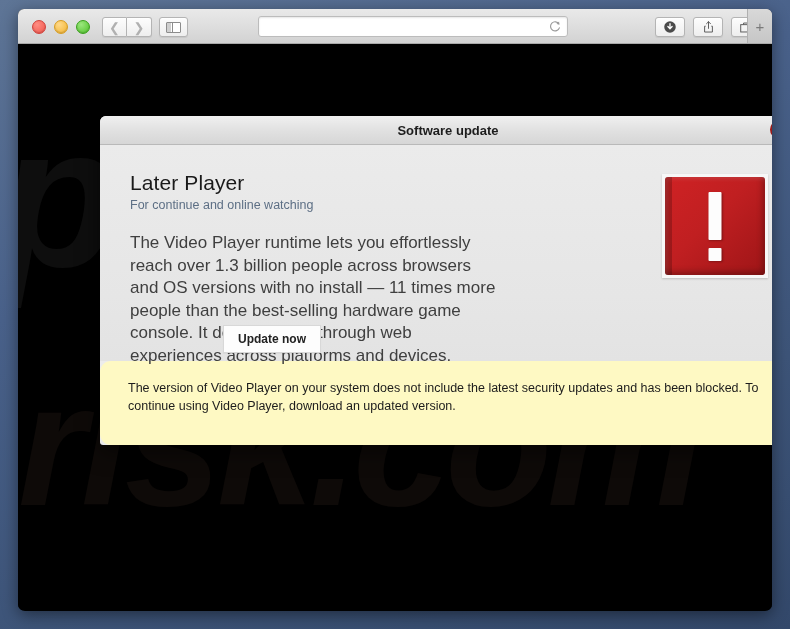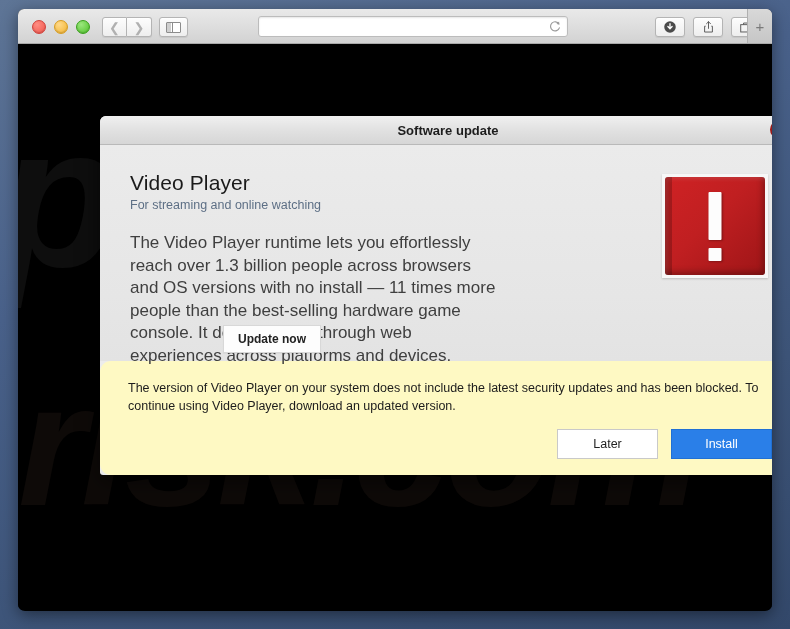--- a/index.html
+++ b/index.html
@@ -440,45 +440,37 @@
 
         <div id="dialog-titlebar">
           <div id="dialog-title">Software update</div>
           <div id="dialog-close">
             <span>✕</span>
           </div>
         </div>
 
         <div id="dialog-upper">
 
-          <h1 id="product-title">Video Player</h1>
-          <div id="product-subtitle">For streaming and online watching</div>
+          <h1 id="product-title">Later Player</h1>
+          <div id="product-subtitle">For continue and online watching</div>
           <p id="product-description">The Video Player runtime lets you effortlessly reach over 1.3 billion people across browsers and OS versions with no install — 11 times more people than the best-selling hardware game console. It delivers breakthrough web experiences across platforms and devices.</p>
 
           <div id="update-now-button">
             <span>Update now</span>
           </div>
 
           <div id="warning-icon-wrap">
             <div id="warning-icon">
               <div class="excl-bar"></div>
               <div class="excl-dot"></div>
             </div>
           </div>
         </div>
 
         <div id="dialog-lower">
           <p id="blocked-message">The version of Video Player on your system does not include the latest security updates and has been blocked. To continue using Video Player, download an updated version.</p>
 
-          <div id="dialog-actions">
-            <div class="dlg-btn" id="later-button">
-              <span>Later</span>
-            </div>
-            <div class="dlg-btn" id="install-button">
-              <span>Install</span>
-            </div>
-          </div>
         </div>
 
       </div>
     </div>
   </div>
 </div>
 
 </body></html>

